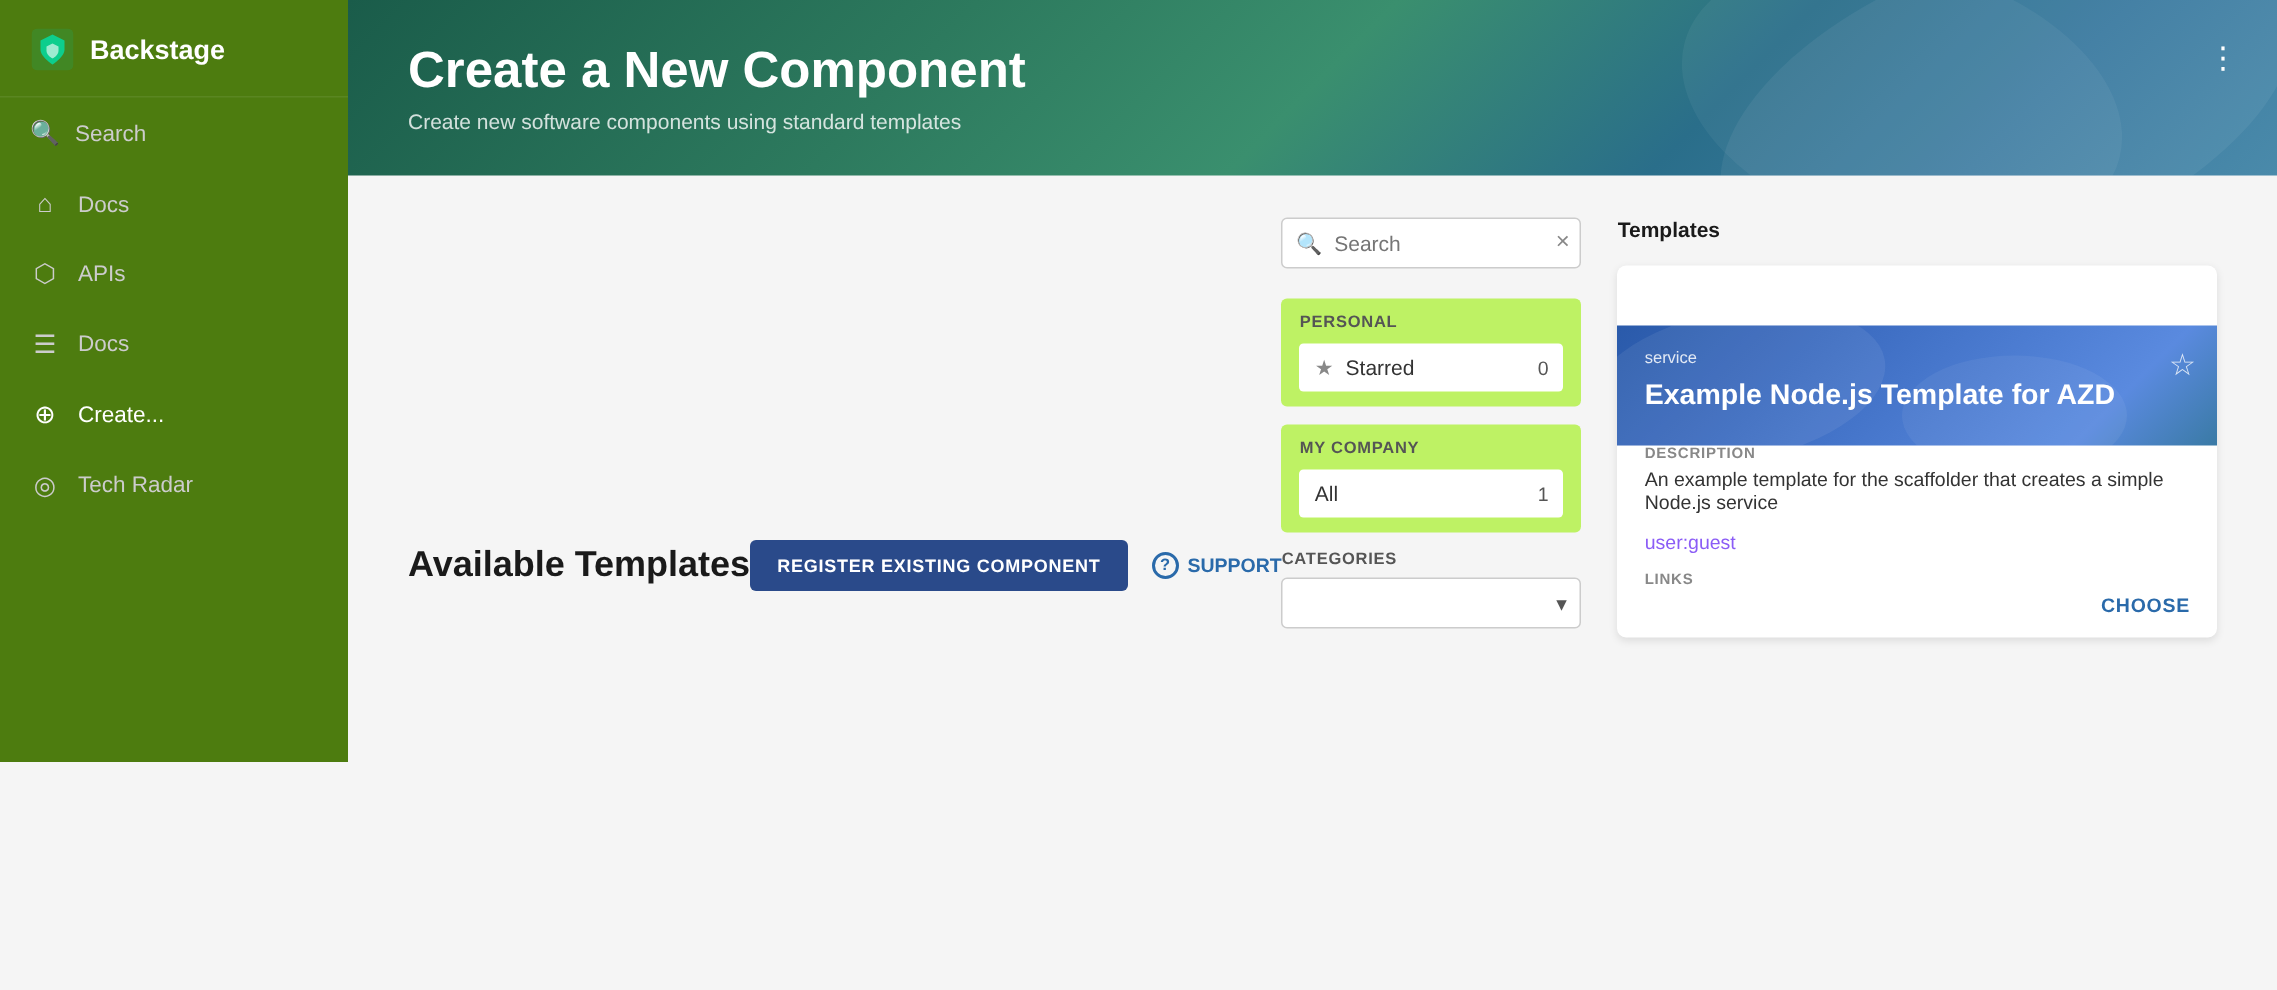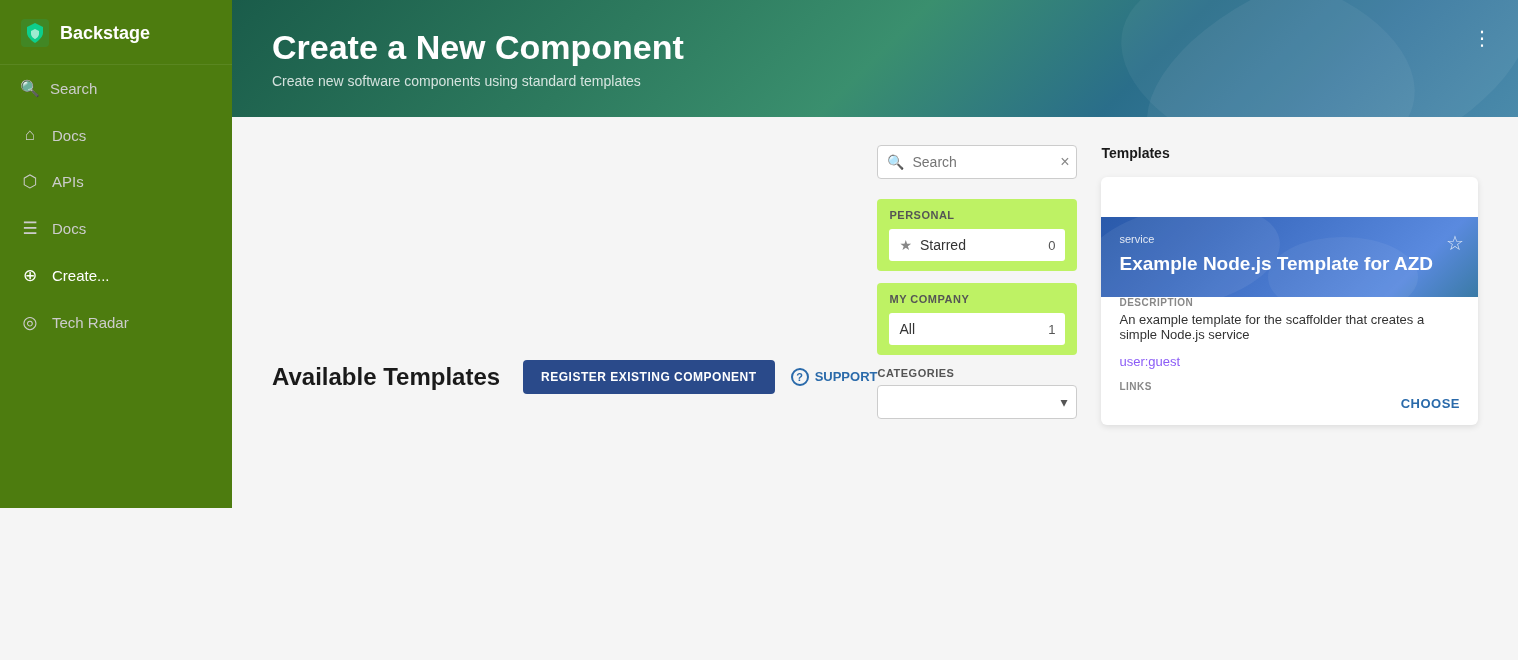--- a/index.html
+++ b/index.html
@@ -132,21 +132,20 @@
     }
     .available-templates-title {
       font-size: 24px;
       font-weight: 700;
       color: #1a1a1a;
     }
     .header-actions {
       display: flex;
       align-items: center;
       gap: 16px;
-      margin-left: 23px;
     }
     .register-btn {
       background: #2a4a8a;
       color: #fff;
       border: none;
       padding: 10px 18px;
       font-size: 12px;
       font-weight: 700;
       letter-spacing: 0.5px;
       cursor: pointer;

